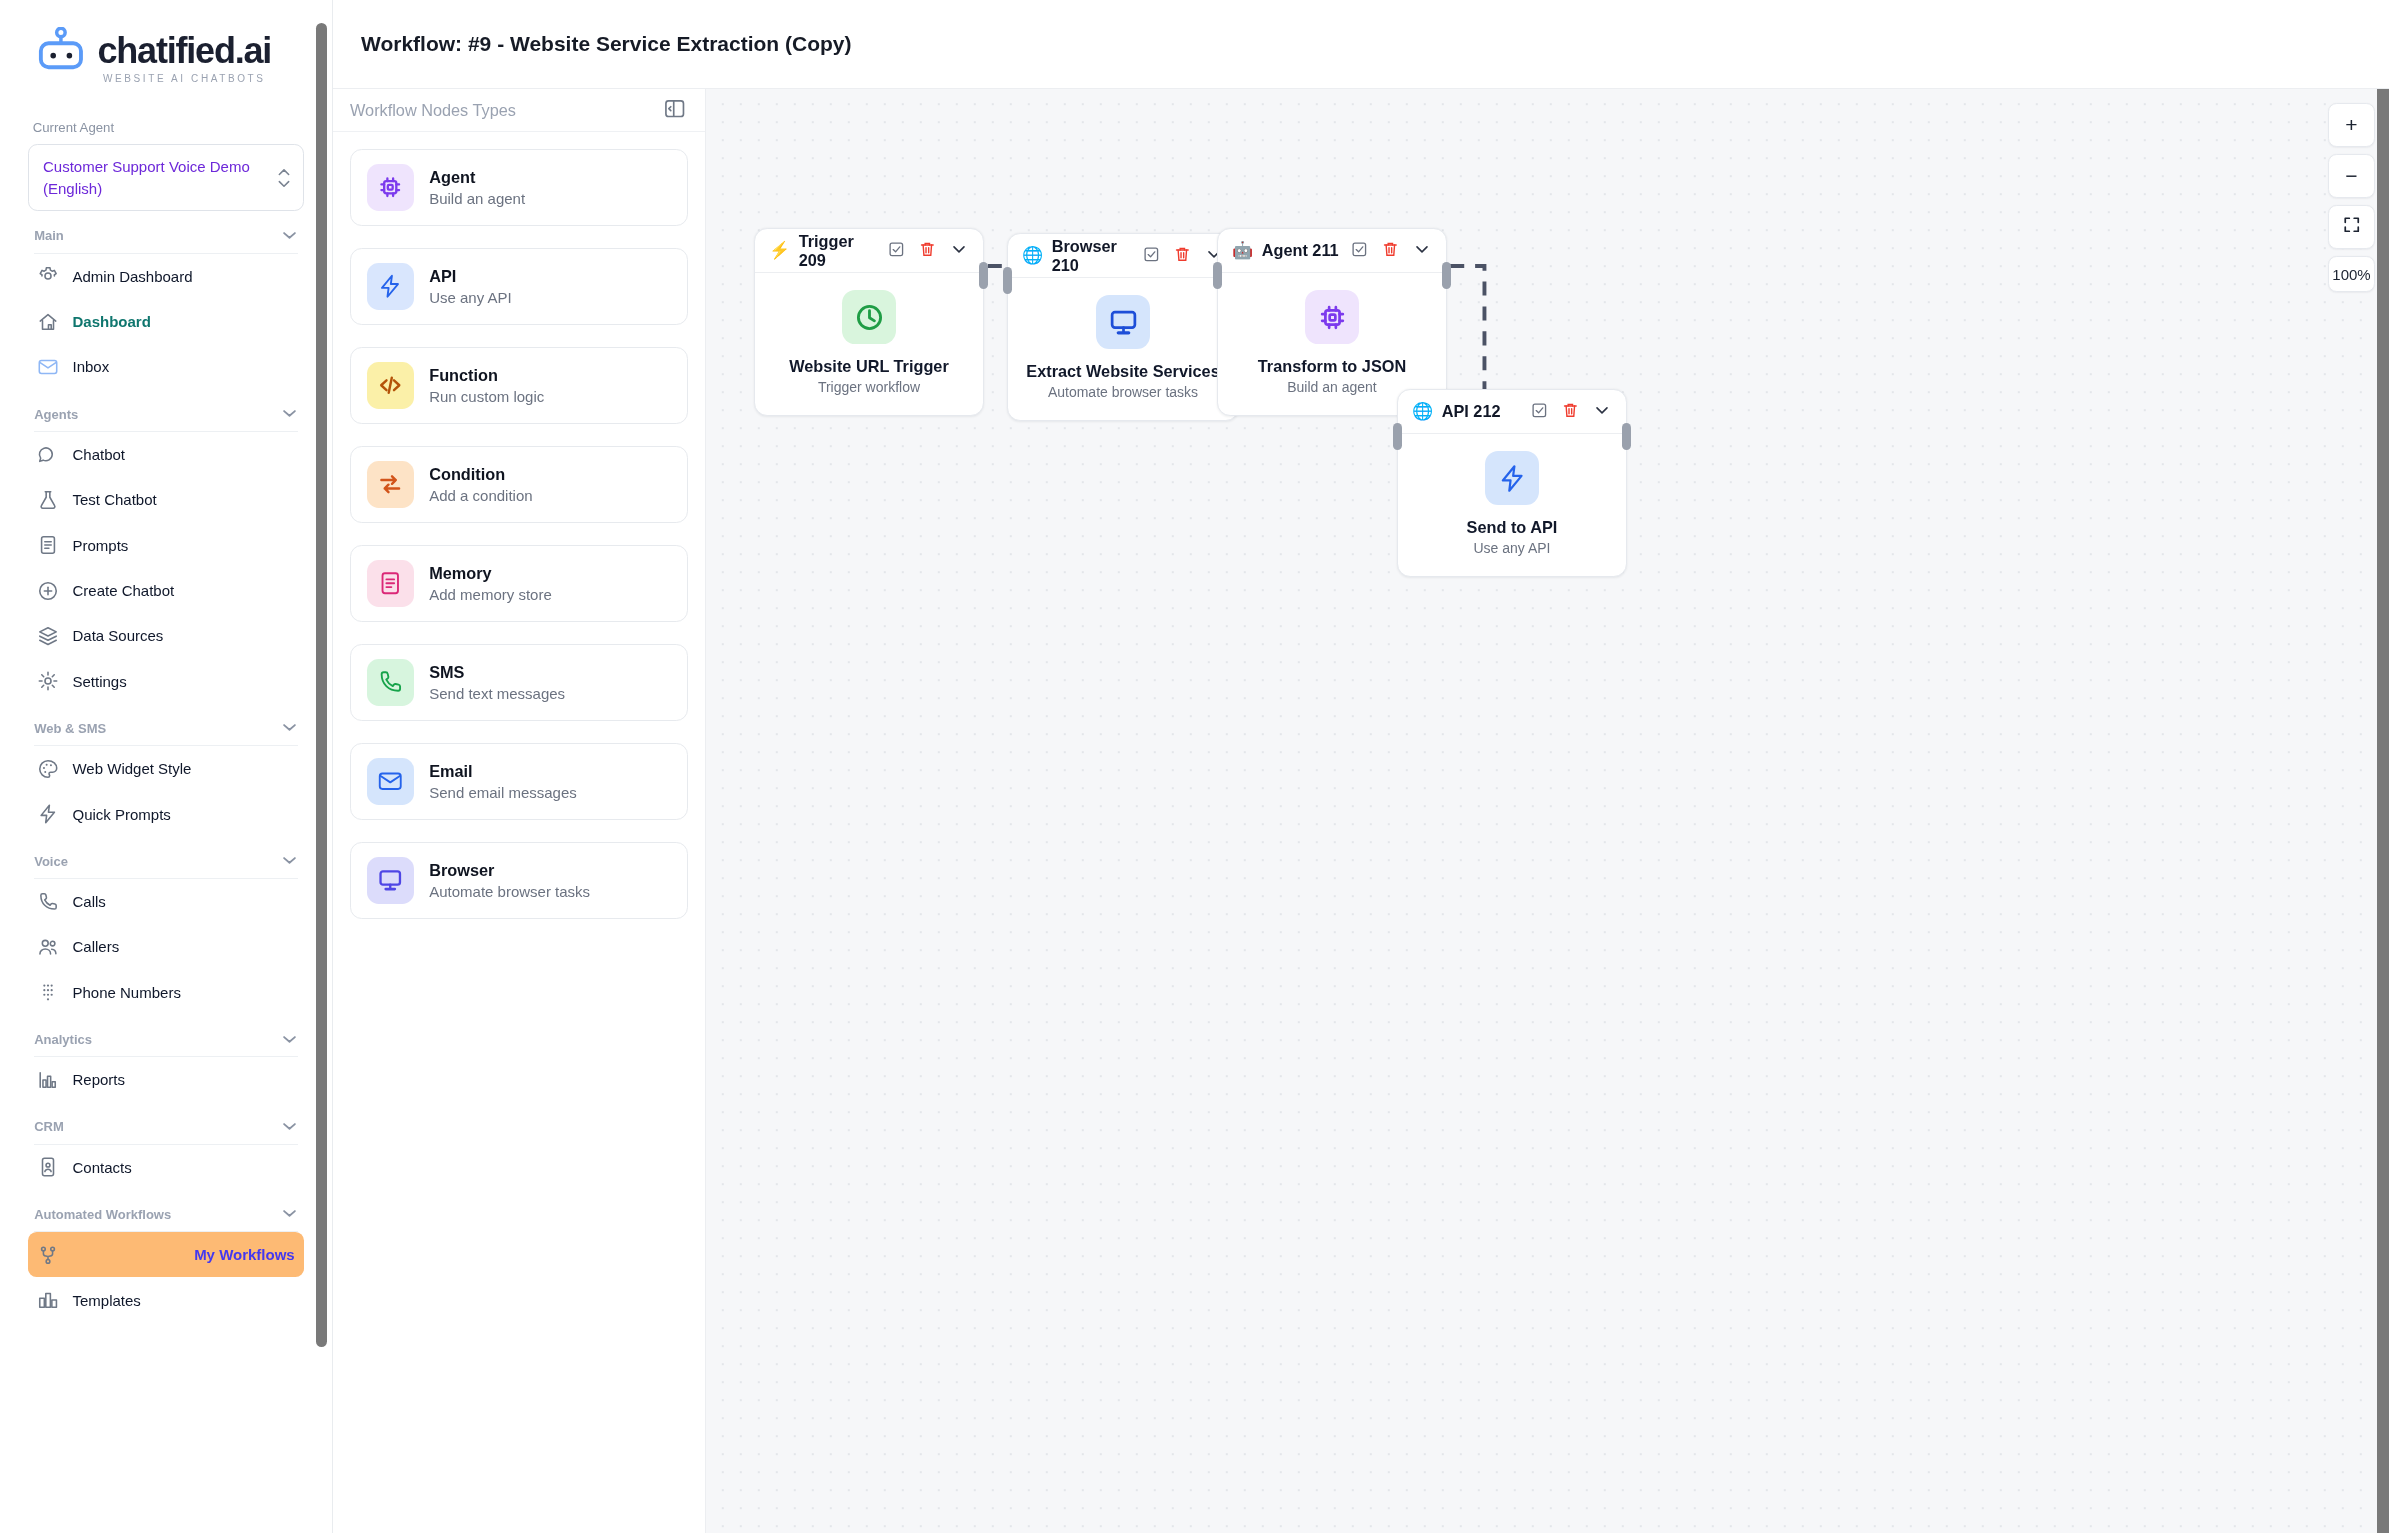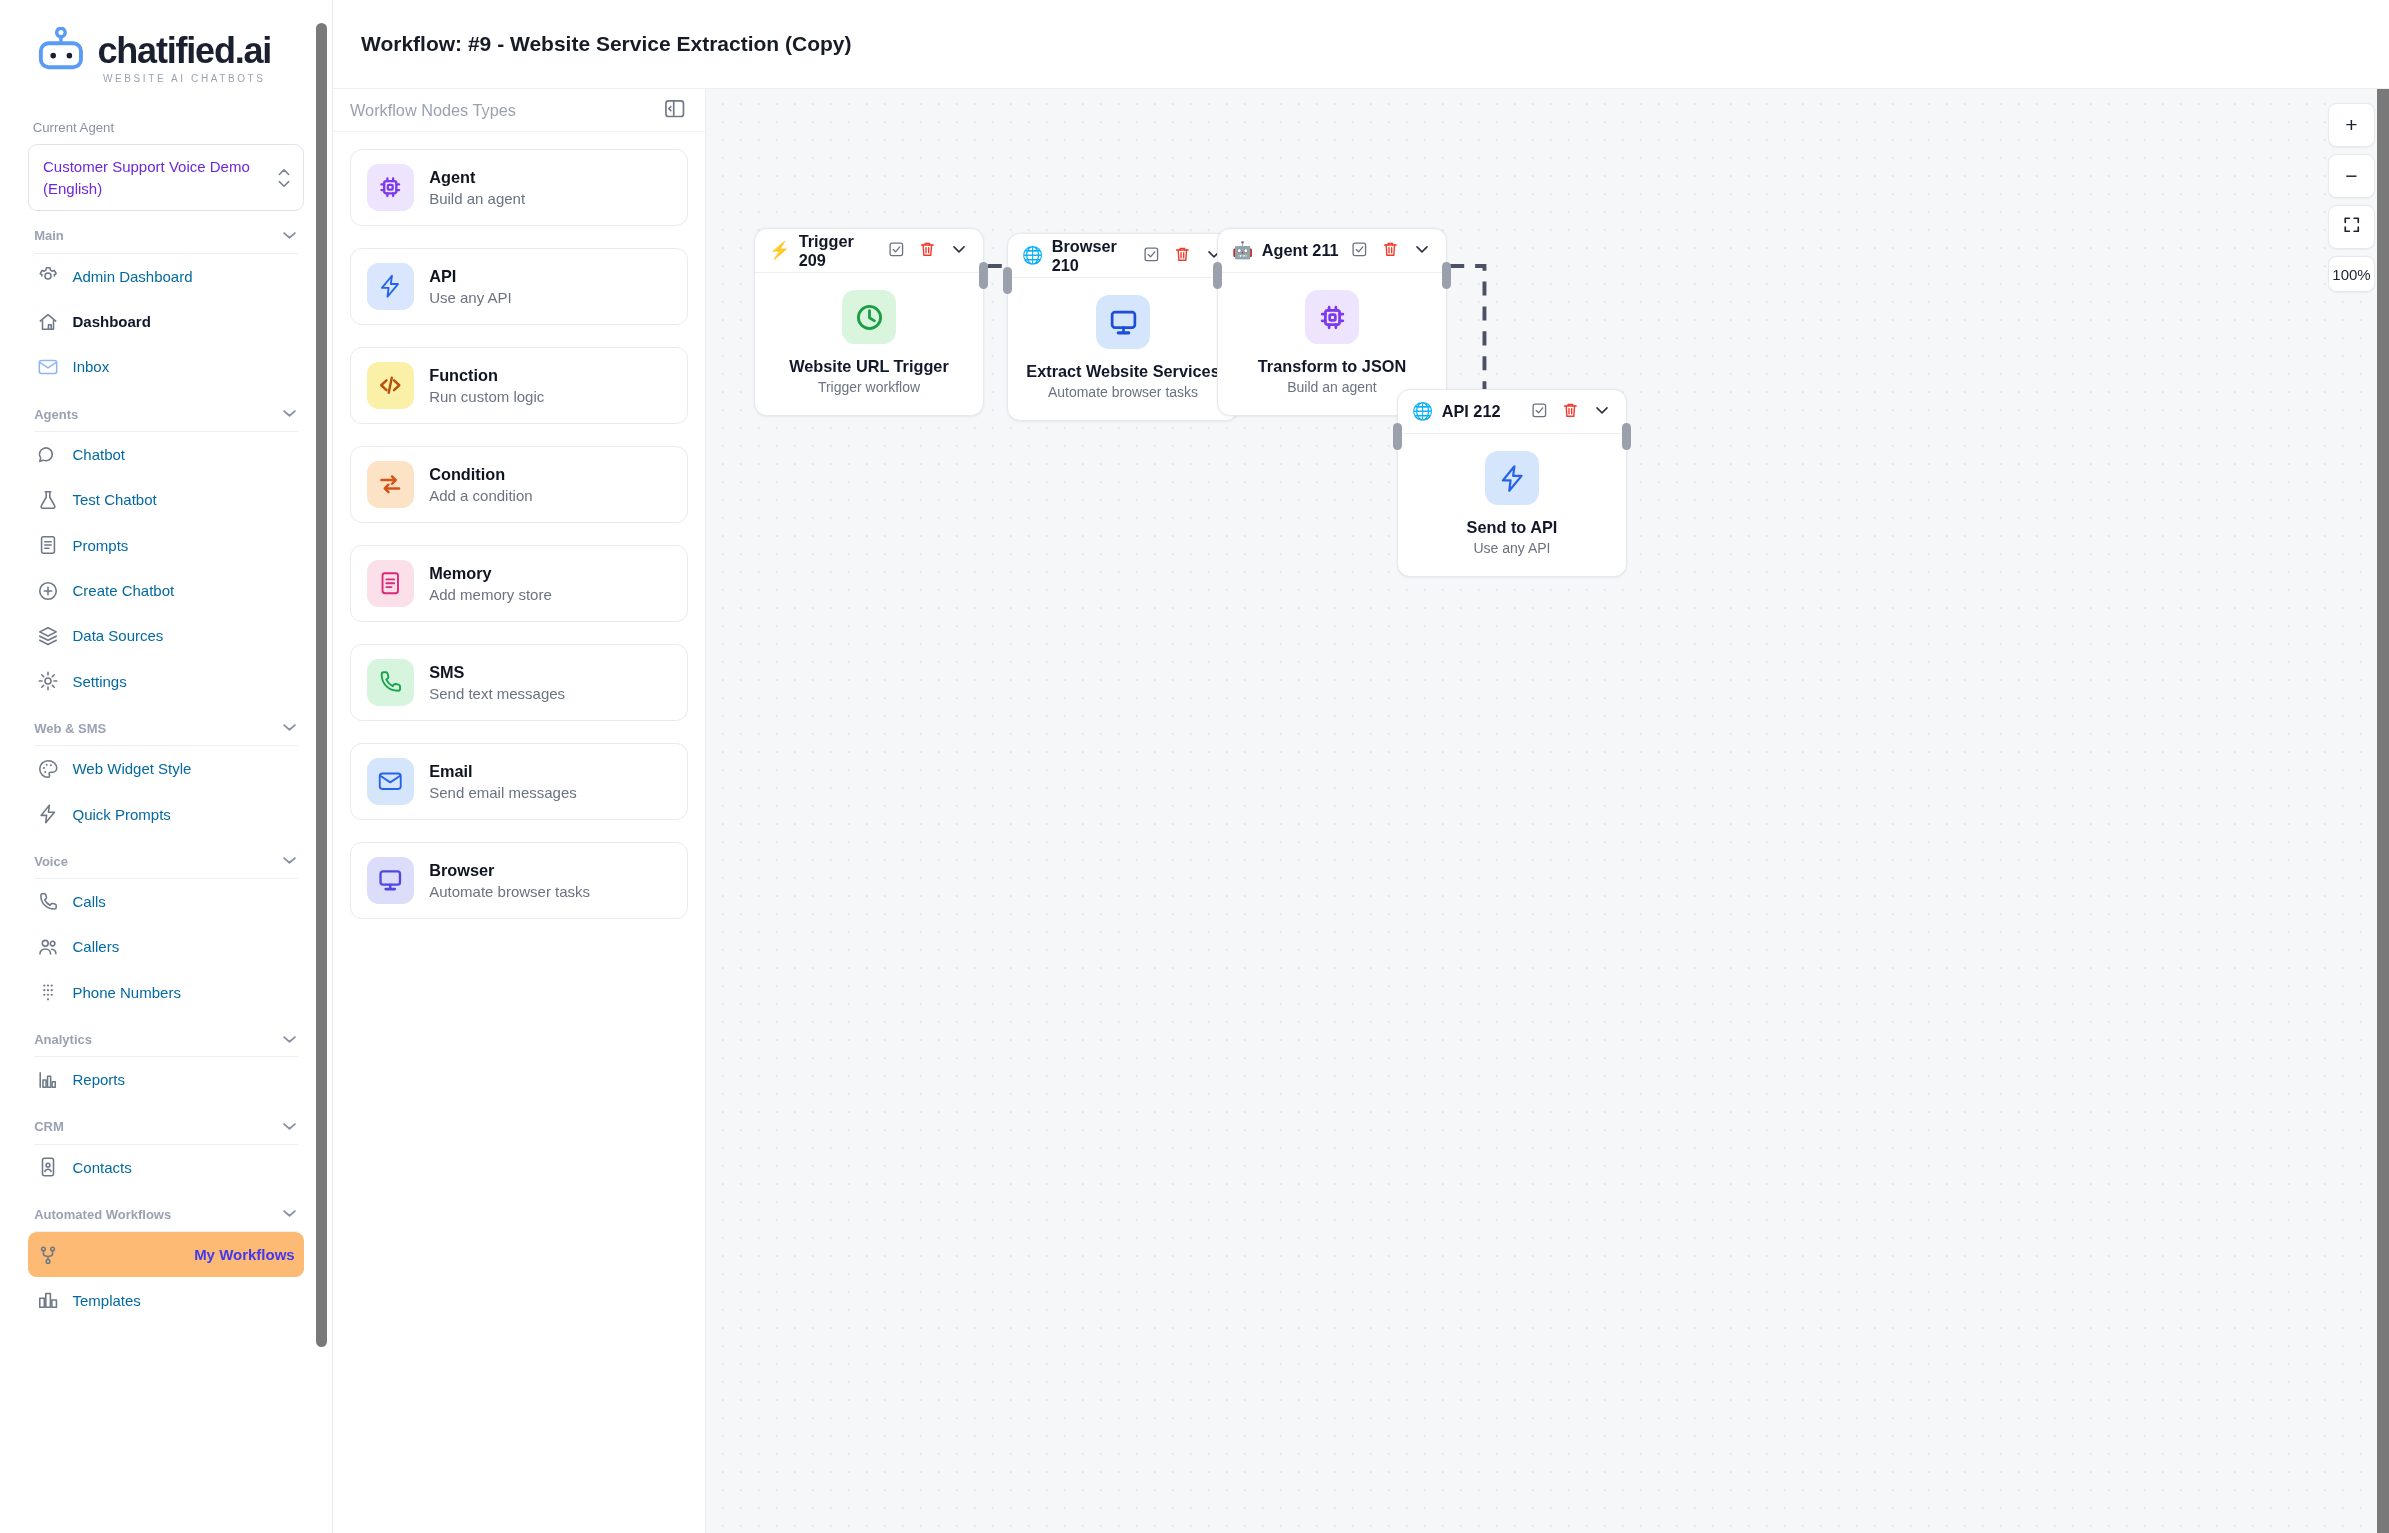--- a/index.html
+++ b/index.html
@@ -52,24 +52,24 @@
   .nav-section {
     display: flex; align-items: center; justify-content: space-between;
     padding: 17px 6.2px 9.3px 6.2px;
   }
   .nav-section-label { font-size: 13px; font-weight: 700; color: #9aa2b1; }
   .nav-divider { height: 0.8px; background: #edf0f3; margin: 0 6.2px; }
 
   .nav-item {
     display: flex; align-items: center; gap: 13.2px;
     padding: 11.7px 9.3px; border-radius: 8.6px;
-    color: #0369a1; font-size: 15px; cursor: pointer;
+    color: #0f172a; font-size: 15px; cursor: pointer;
   }
   .nav-item .ico { width: 22px; height: 22px; flex: 0 0 22px; color: #6f7886; display:flex; align-items:center; justify-content:center; }
-  .nav-item.bold { font-weight: 700; color: #0f172a; }
+  .nav-item.bold { font-weight: 700; color: #0f766e; }
   .nav-item.active { background: #fdba74; color: #4338f0; font-weight: 700; justify-content: space-between; }
   .nav-item.active .ico { color: #6f7886; }
   .nav-item.inbox .ico { color: #8fb7f5; }
 
   .sb-scrollbar {
     position: absolute; top: 23.4px; right: 4.7px; width: 11.7px; height: 1324px;
     background: #797979; border-radius: 6.2px;
   }
 
   

